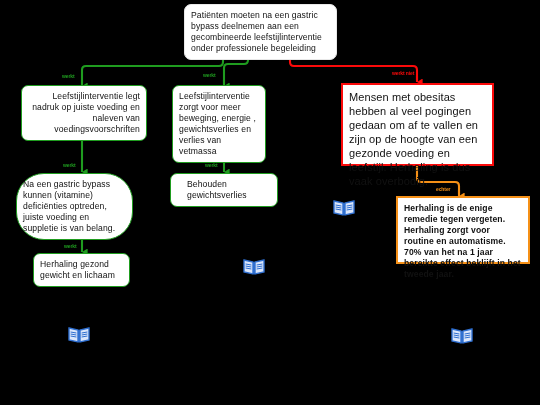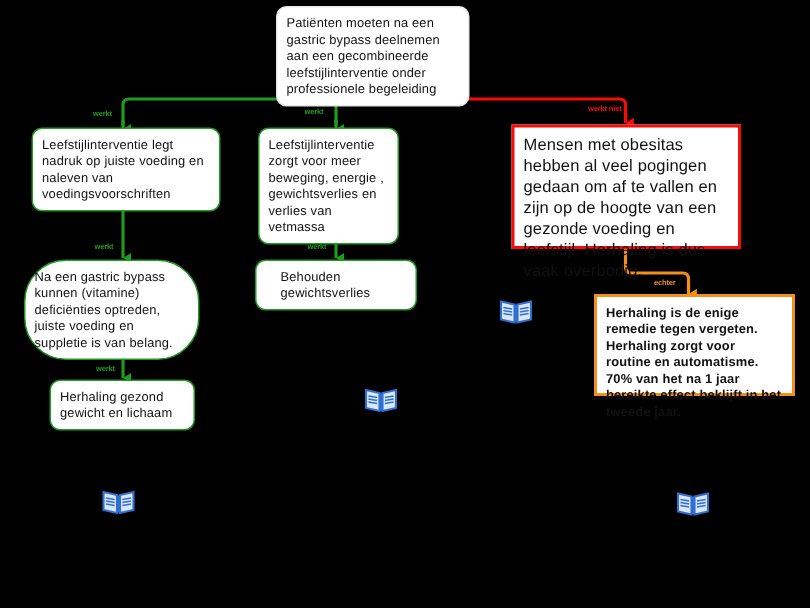--- a/index.html
+++ b/index.html
@@ -68,25 +68,25 @@
     <g>
       <path d="M82,216 L82,252" stroke="#1f9c1f" stroke-width="2.1" fill="none" marker-end="url(#ag)"></path>
     </g>
 
     <g>
       <path d="M417,166 L417,178 Q417,182 421,182 L455,182 Q459,182 459,186 L459,194" stroke="#f59017" stroke-width="2.1" fill="none"></path>
       <path d="M459,190 L459,196" stroke="#f59017" stroke-width="2.1" fill="none" marker-end="url(#ao)"></path>
     </g>
   </svg>
 
-  <div class="node n-root" style="left:184px;top:4px;width:129px;">
+  <div class="node n-root" style="left:184px;top:4px;width:153px;">
     <span class="txt">Patiënten moeten na een gastric bypass deelnemen aan een gecombineerde leefstijlinterventie onder professionele begeleiding</span>
   </div>
 
-  <div class="node n-green" style="left:21px;top:85px;width:126px;">
+  <div class="node n-green" style="left:21px;top:85px;width:126px;text-align:right;">
     <span class="txt">Leefstijlinterventie  legt nadruk op juiste voeding en naleven van voedingsvoorschriften</span>
   </div>
 
   <div class="node n-green" style="left:172px;top:85px;width:94px;">
     <span class="txt">Leefstijlinterventie zorgt voor meer beweging, energie , gewichtsverlies en verlies van vetmassa</span>
   </div>
 
   <div class="node n-red" style="left:341px;top:83px;width:153px;height:83px;">
     <span class="txt">Mensen met obesitas hebben al veel pogingen gedaan om af te vallen en zijn op de hoogte van een gezonde voeding en leefstijl. Herhaling is dus vaak overbodig.</span>
   </div>

